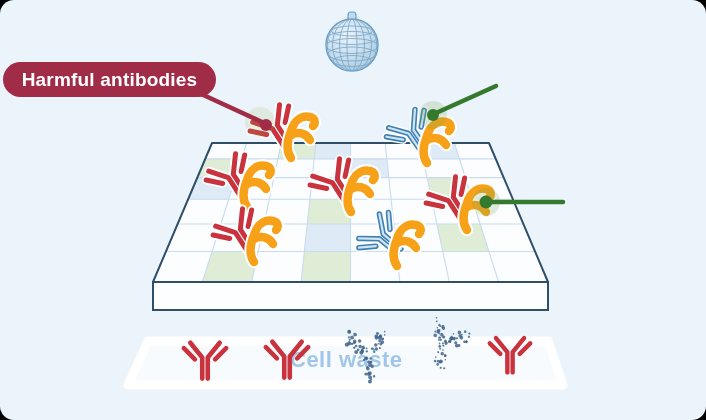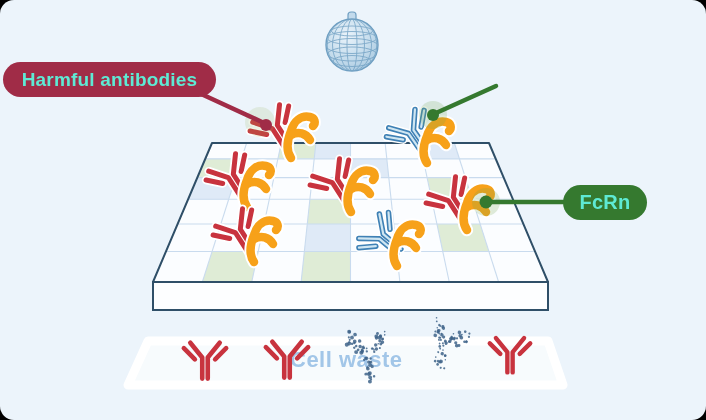--- a/index.html
+++ b/index.html
@@ -20,21 +20,21 @@
   }
   html,body{margin:0;padding:0;background:#000;}
   body{font-family:"Liberation Sans",sans-serif;}
   .card{
     position:relative;width:706px;height:420px;overflow:hidden;
     border-radius:14px;background:var(--c-background);
   }
   svg.scene{position:absolute;left:0;top:0;width:706px;height:420px;display:block;}
   .pill{
     position:absolute;display:flex;align-items:center;justify-content:center;
-    color:#5eead4;font-weight:700;font-size:19px;letter-spacing:.2px;
+    color:#ffffff;font-weight:700;font-size:19px;letter-spacing:.2px;
     border-radius:18px;white-space:nowrap;z-index:3;
   }
   .pill-harmful{left:3px;top:62px;width:213px;height:35px;background:var(--c-harmfulBg);}
   .pill-generic{left:487px;top:55px;width:210px;height:35px;background:var(--c-greenBg);}
   .pill-fcrn{left:563px;top:185px;width:84px;height:35px;background:var(--c-greenBg);font-size:20px;}
   
   .st{fill:none;stroke-linecap:round;stroke-linejoin:round;}
   .ab-halo{stroke:#fff;stroke-width:8.5;}
   .ab-red{stroke:var(--c-red);stroke-width:5;}
   .ab-blue{stroke:var(--c-blueDark);stroke-width:5.5;}
@@ -340,16 +340,13 @@
           <circle cx="19.3" cy="-3.3" r="1.4" fill="var(--c-wasteDots)" opacity="0.85"></circle>
           <circle cx="19.4" cy="-3.7" r="1.1" fill="var(--c-wasteDots)" opacity="0.85"></circle>
           <circle cx="17.4" cy="-2.8" r="1.3" fill="var(--c-wasteDots)" opacity="0.85"></circle>
         </g>
     </g>
   </svg>
 
   <div class="pill pill-harmful">
     <span>Harmful antibodies</span>
   </div>
-  <div class="pill pill-fcrn">
-    <span>FcRn</span>
-  </div>
 </div>
 
 </body></html>

